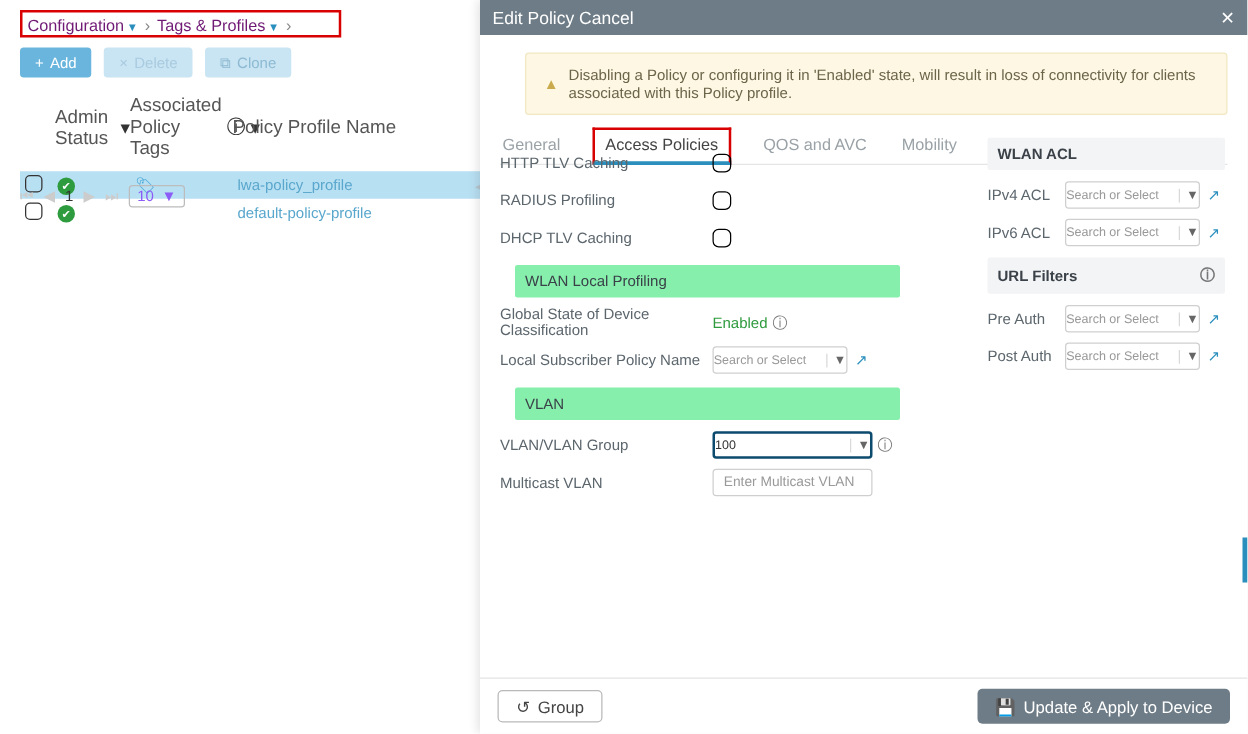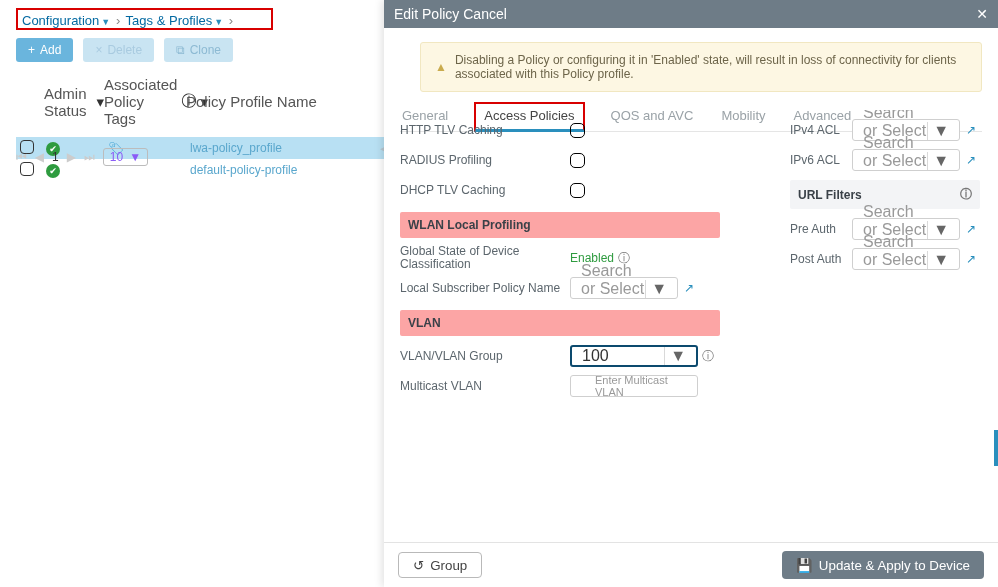--- a/index.html
+++ b/index.html
@@ -2,21 +2,21 @@
 <html><head>
 <meta charset="utf-8">
 <style>
   html,body{margin:0;padding:0;font-family:Arial,Helvetica,sans-serif;font-size:12px;color:#333;background:#fff}
   .page{position:relative;width:998px;height:587px;overflow:hidden}
 
   
   .left{position:absolute;left:0;top:0;width:400px;height:587px}
   .breadcrumb{position:absolute;left:16px;top:8px;width:257px;height:22px;line-height:22px;
     border:2px solid #d80000;padding:0 4px;font-size:13px;box-sizing:border-box}
-  .breadcrumb a{color:#0369a1;text-decoration:none}
+  .breadcrumb a{color:#701a75;text-decoration:none}
   .breadcrumb .sep{color:#888;margin:0 2px}
   .breadcrumb .last{color:#333}
   .caret-down{font-size:9px;color:#2a8fbd;margin-left:2px}
 
   .btnbar{position:absolute;left:16px;top:38px;display:flex;gap:10px}
   .btn{height:24px;padding:0 12px;border:none;border-radius:3px;color:#fff;font-size:12px;
     display:inline-flex;align-items:center;gap:5px;cursor:pointer}
   .btn-add{background:#6ab5dd}
   .btn-del{background:#c9e4f2;color:#a9cbe0}
   .btn-clone{background:#c9e4f2;color:#8dbad3}
@@ -58,33 +58,33 @@
 
   .form{position:absolute;left:16px;right:16px;top:110px;bottom:46px;overflow:hidden}
   .colL{position:absolute;left:0;top:0;width:320px}
   .colR{position:absolute;left:390px;top:0;width:190px}
 
   .frow{display:flex;align-items:center;margin:10px 0;height:20px}
   .flabel{flex:0 0 170px;color:#5c666d;font-size:12px}
   .flabel.two{line-height:13px}
   .cbox{width:15px;height:15px;border:1.6px solid #000;border-radius:5px;display:inline-block;box-sizing:border-box}
 
-  .fsection{background:#fca5a5;padding:6px 8px;margin:12px 0 6px 0;color:#3a4148;font-weight:bold;font-size:12px;border-radius:2px}
+  .fsection{background:#86efac;padding:6px 8px;margin:12px 0 6px 12px;color:#3a4148;font-weight:normal;font-size:12px;border-radius:2px}
   .enabled{color:#2e9b3f}
   .info-ic{color:#777;margin-left:4px}
 
-  .sel-like{display:inline-flex;align-items:flex-end;border:1px solid #cfcfcf;border-radius:3px;
-    height:22px;font-size:16px;color:#999;box-sizing:border-box;background:#fff;width:108px;position:relative;padding:0 10px}
+  .sel-like{display:inline-flex;align-items:center;border:1px solid #cfcfcf;border-radius:3px;
+    height:22px;font-size:10px;color:#999;box-sizing:border-box;background:#fff;width:108px;position:relative;padding:0 0}
   .sel-like .dd{margin-left:auto;color:#666;border-left:1px solid #d9d9d9;padding-left:5px}
   .sel-like.val{color:#333}
   .sel-vlan{border:2px solid #0c4a6e;width:128px}
   .ext-ic{color:#2a8fbd;margin-left:6px}
 
   .input-like{border:1px solid #cfcfcf;border-radius:3px;height:22px;width:108px;color:#999;
-    font-size:11px;box-sizing:border-box;padding:0 24px;display:inline-flex;align-items:center}
+    font-size:11px;box-sizing:border-box;padding:0 8px;display:inline-flex;align-items:center}
   .input-like.wide{width:128px}
 
   .fsectionR{background:#f3f4f6;padding:6px 8px;margin:0 0 6px 0;color:#3a4148;font-weight:bold;font-size:12px;border-radius:2px;display:flex;align-items:center}
   .fsectionR .info-ic{margin-left:auto}
 
   .footer{position:absolute;left:0;right:0;bottom:0;height:44px;border-top:1px solid #e3e3e3;
     display:flex;align-items:center;padding:0 14px;background:#fff}
   .btn-cancel{border:1px solid #b9b9b9;background:#fff;color:#444;height:26px;padding:0 14px;border-radius:4px;display:inline-flex;align-items:center;gap:6px;cursor:pointer}
   .btn-apply{margin-left:auto;background:#6e7c87;color:#fff;border:none;height:28px;padding:0 14px;border-radius:4px;display:inline-flex;align-items:center;gap:6px;cursor:pointer}
 
@@ -224,20 +224,23 @@
       </div>
       <div class="frow">
             <div class="flabel">Multicast VLAN</div>
         <span class="input-like wide">
               <span>Enter Multicast VLAN</span>
             </span>
       </div>
     </div>
 
     <div class="colR">
+      <div class="fsectionR">
+            <span>WLAN ACL</span>
+          </div>
       <div class="frow">
             <div class="flabel" style="flex:0 0 62px">IPv4 ACL</div>
         <span class="sel-like">
               <span>Search or Select</span>
               <span class="dd">▼</span>
             </span>
         <span class="ext-ic">↗</span>
       </div>
       <div class="frow">
             <div class="flabel" style="flex:0 0 62px">IPv6 ACL</div>

